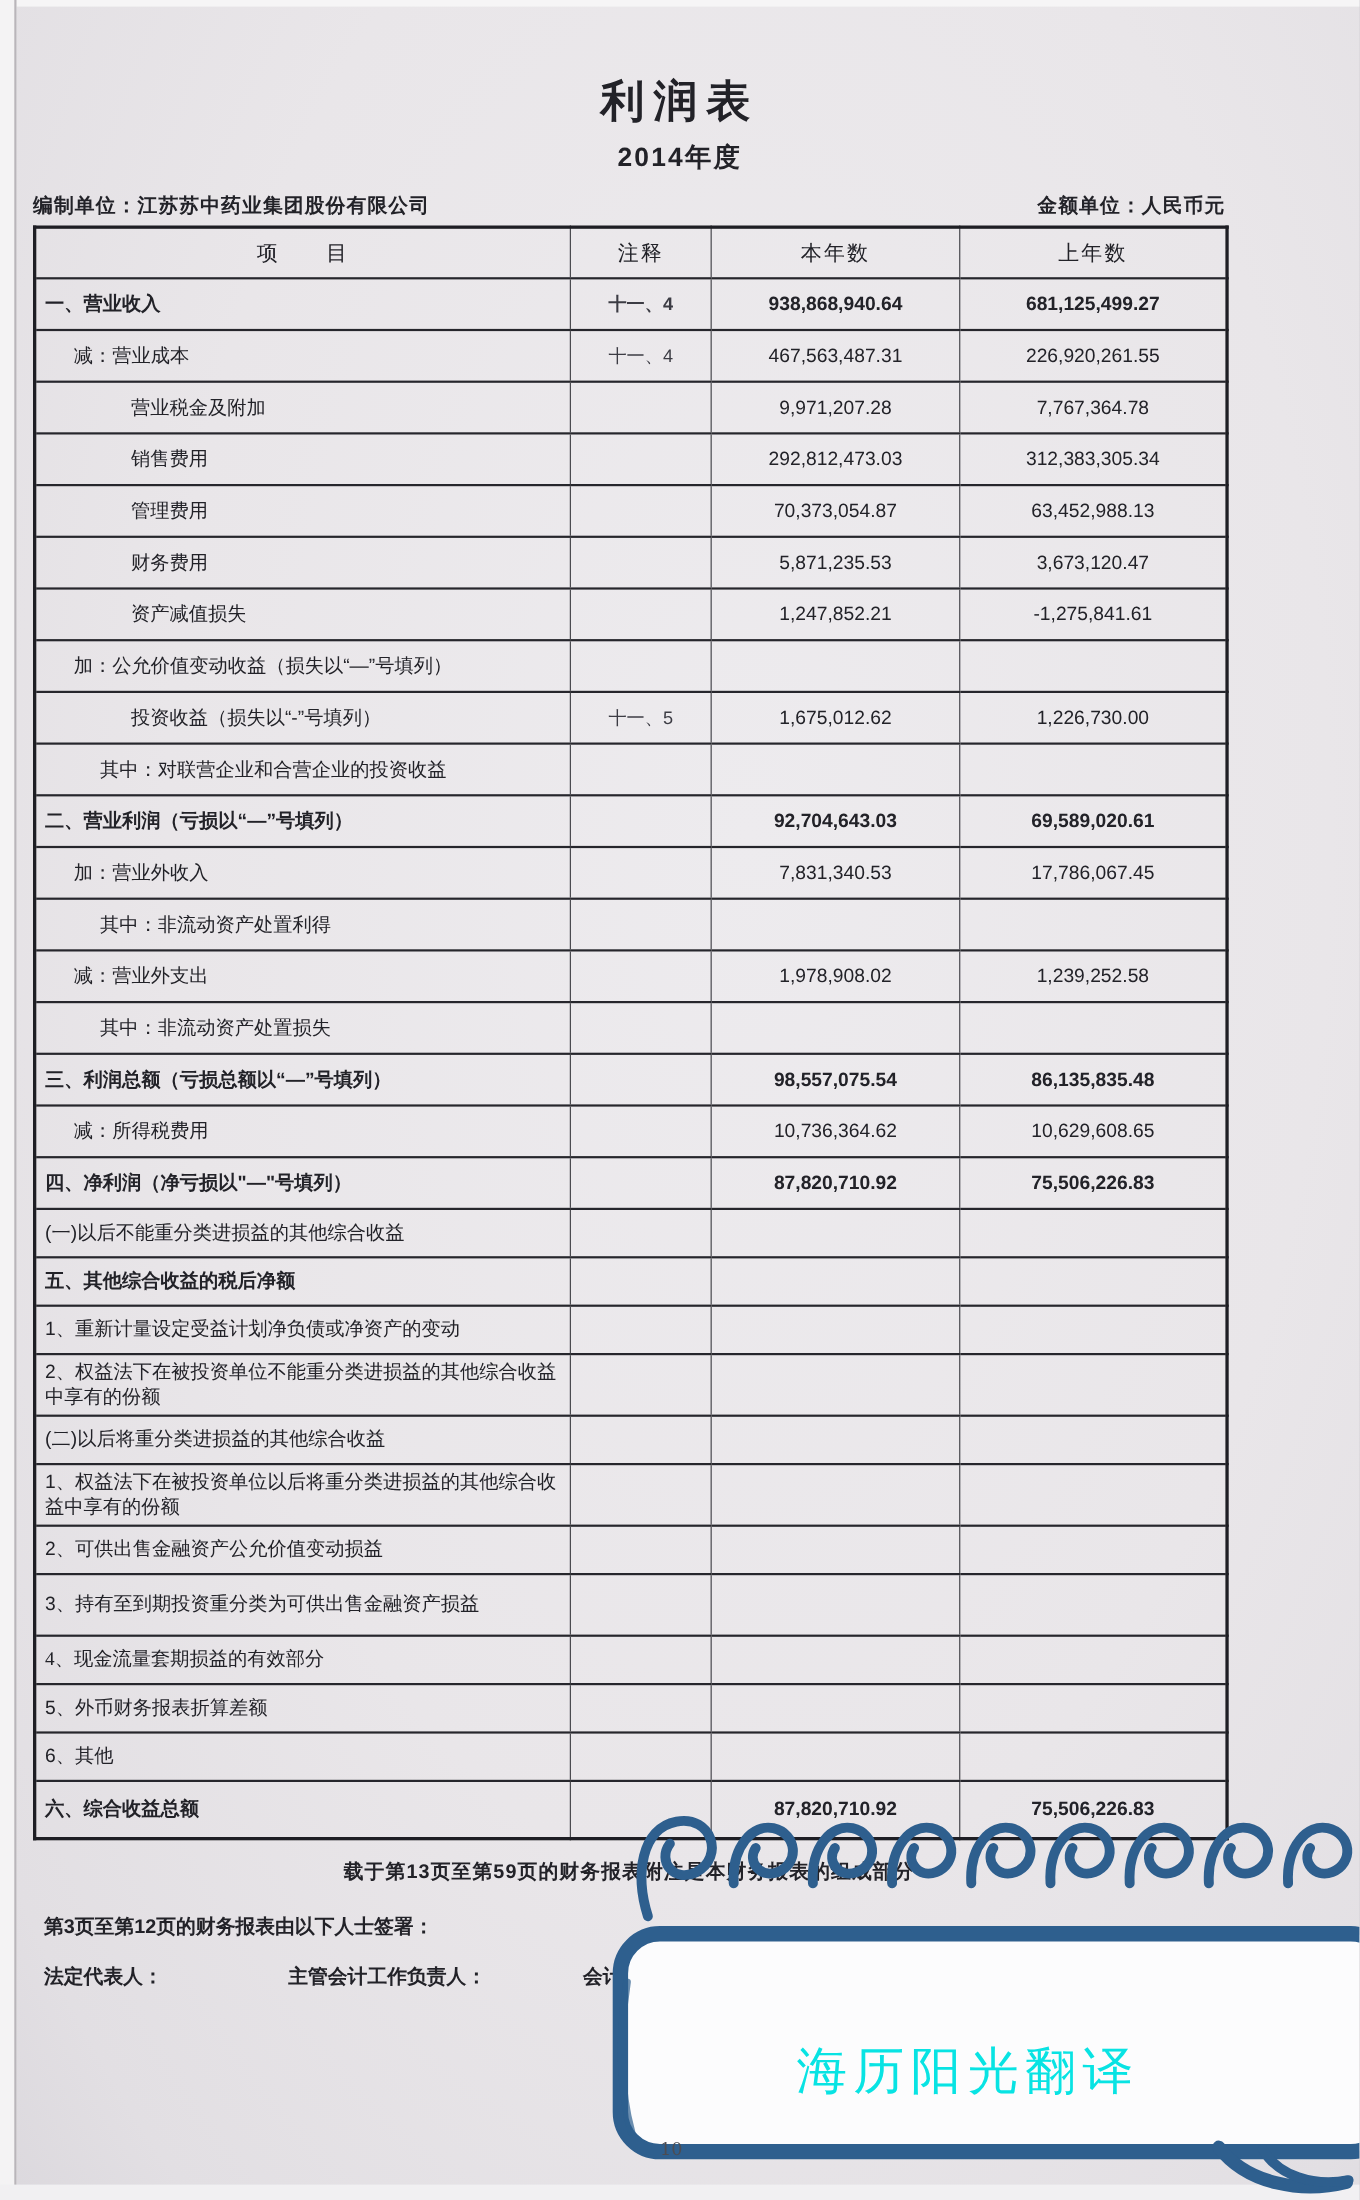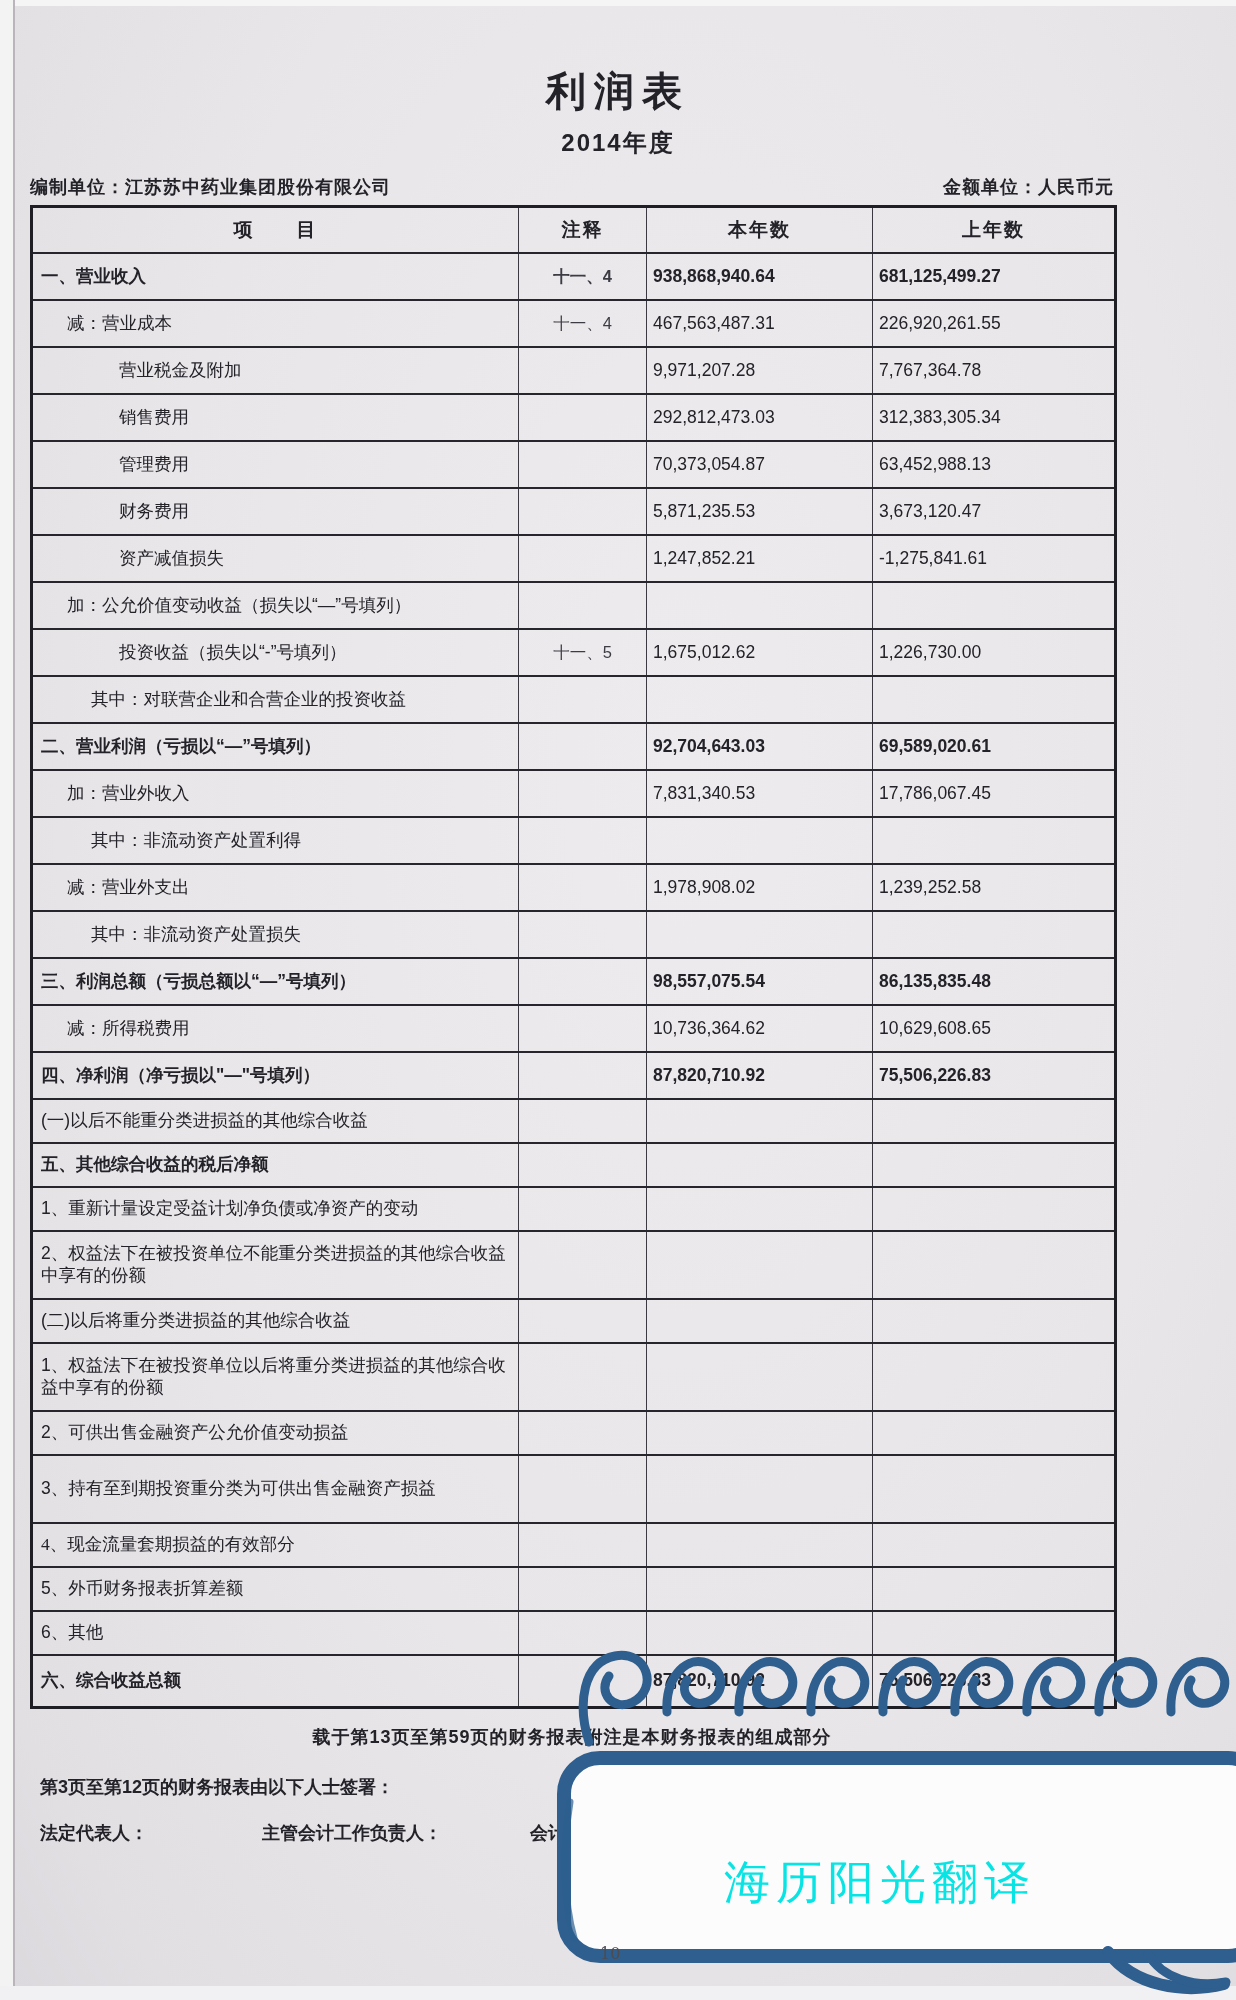--- a/index.html
+++ b/index.html
@@ -28,26 +28,26 @@
   table.income{
     border-collapse:collapse;table-layout:fixed;
     width:1084px;margin-left:30px;
     border:3px solid #1e1e24;
   }
   table.income th, table.income td{
     border-top:2px solid #26262c;border-bottom:2px solid #26262c;
     border-left:1.5px solid #3a3a40;border-right:1.5px solid #3a3a40;
     padding:2px 6px;overflow:hidden;
   }
-  table.income th{height:40px;font-size:19px;font-weight:700;text-align:center;letter-spacing:2px;}
+  table.income th{height:40px;font-size:19px;font-weight:400;text-align:center;letter-spacing:2px;}
   col.c-item{width:487px;} col.c-note{width:128px;} col.c-cur{width:226px;} col.c-prior{width:243px;}
   td.item{text-align:left;font-size:17.5px;line-height:1.25;}
   td.note{text-align:center;font-size:16.5px;color:#3c3c44;}
-  td.num{text-align:left;font-size:17.5px;padding-right:9px;font-family:"Liberation Sans","DejaVu Sans",sans-serif;}
-  tr.rn{height:47px;} tr.rc{height:44px;} tr.rt{height:68px;} tr.rl{height:52px;}
+  td.num{text-align:center;font-size:17.5px;padding-right:9px;font-family:"Liberation Sans","DejaVu Sans",sans-serif;}
+  tr.rn{height:47px;} tr.rc{height:44px;} tr.rt{height:56px;} tr.rl{height:52px;}
   tr.bold td{font-weight:700;}
 
   .footer-note{width:1084px;margin:16px 0 0 30px;text-align:center;font-size:18px;font-weight:700;letter-spacing:1px;}
   .sign-line{margin:26px 0 0 40px;font-size:18px;font-weight:700;}
   .signers{position:relative;height:30px;margin-top:18px;font-size:18px;font-weight:700;}
   .signers span{position:absolute;top:4px;}
   .s1{left:40px;} .s2{left:262px;} .s3{left:530px;}
 
   .doodle{position:absolute;pointer-events:none;}
   .watermark-text{

